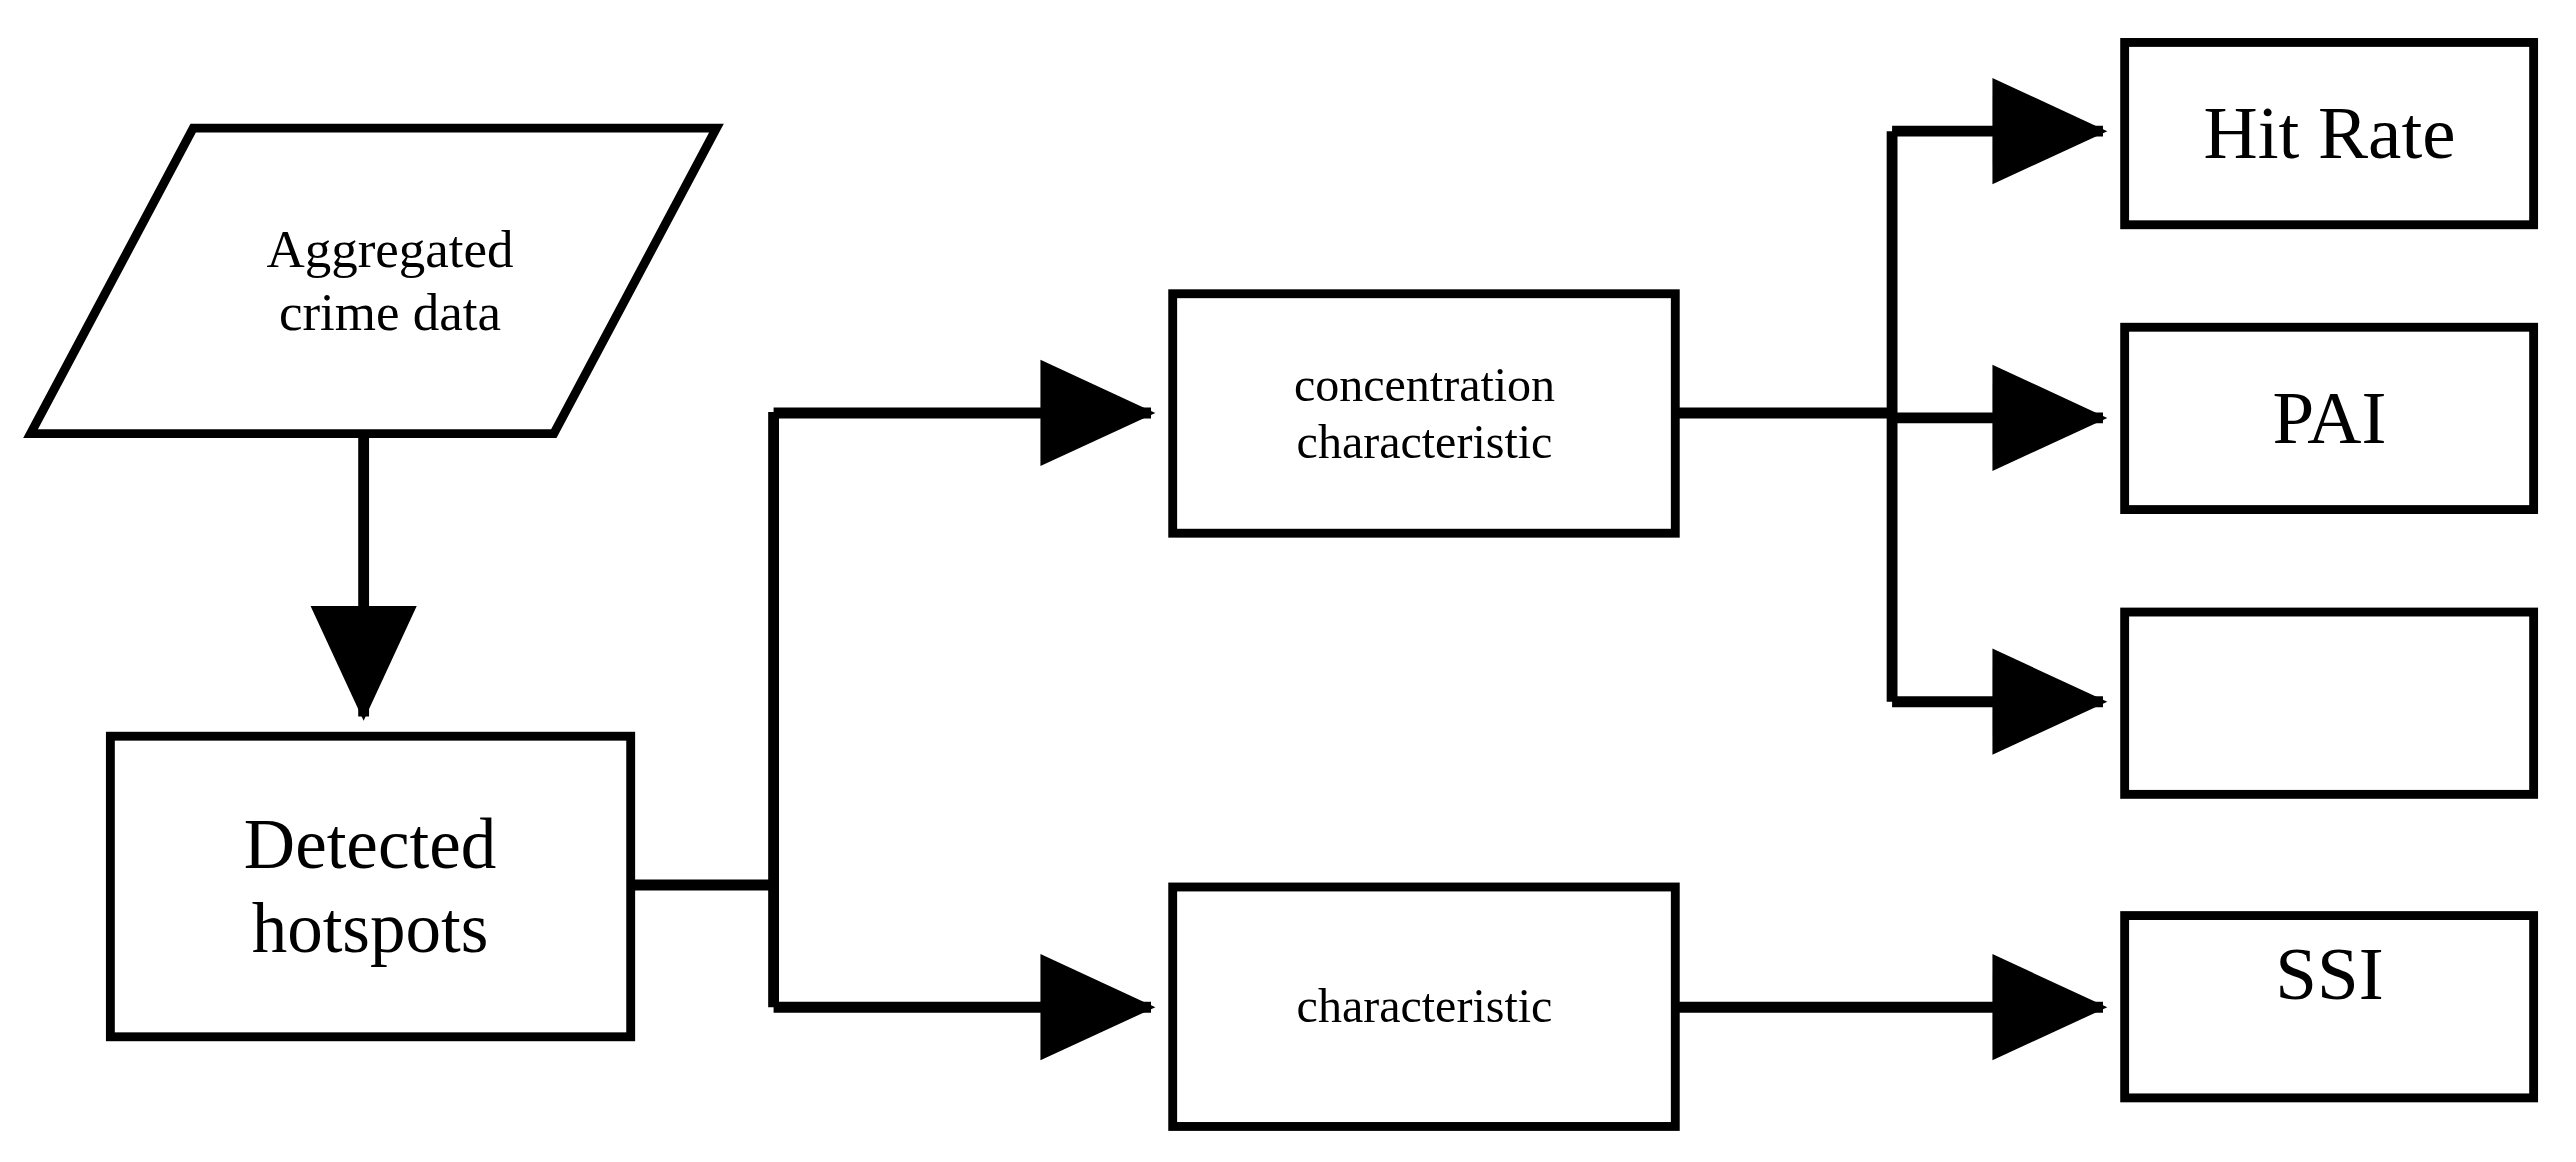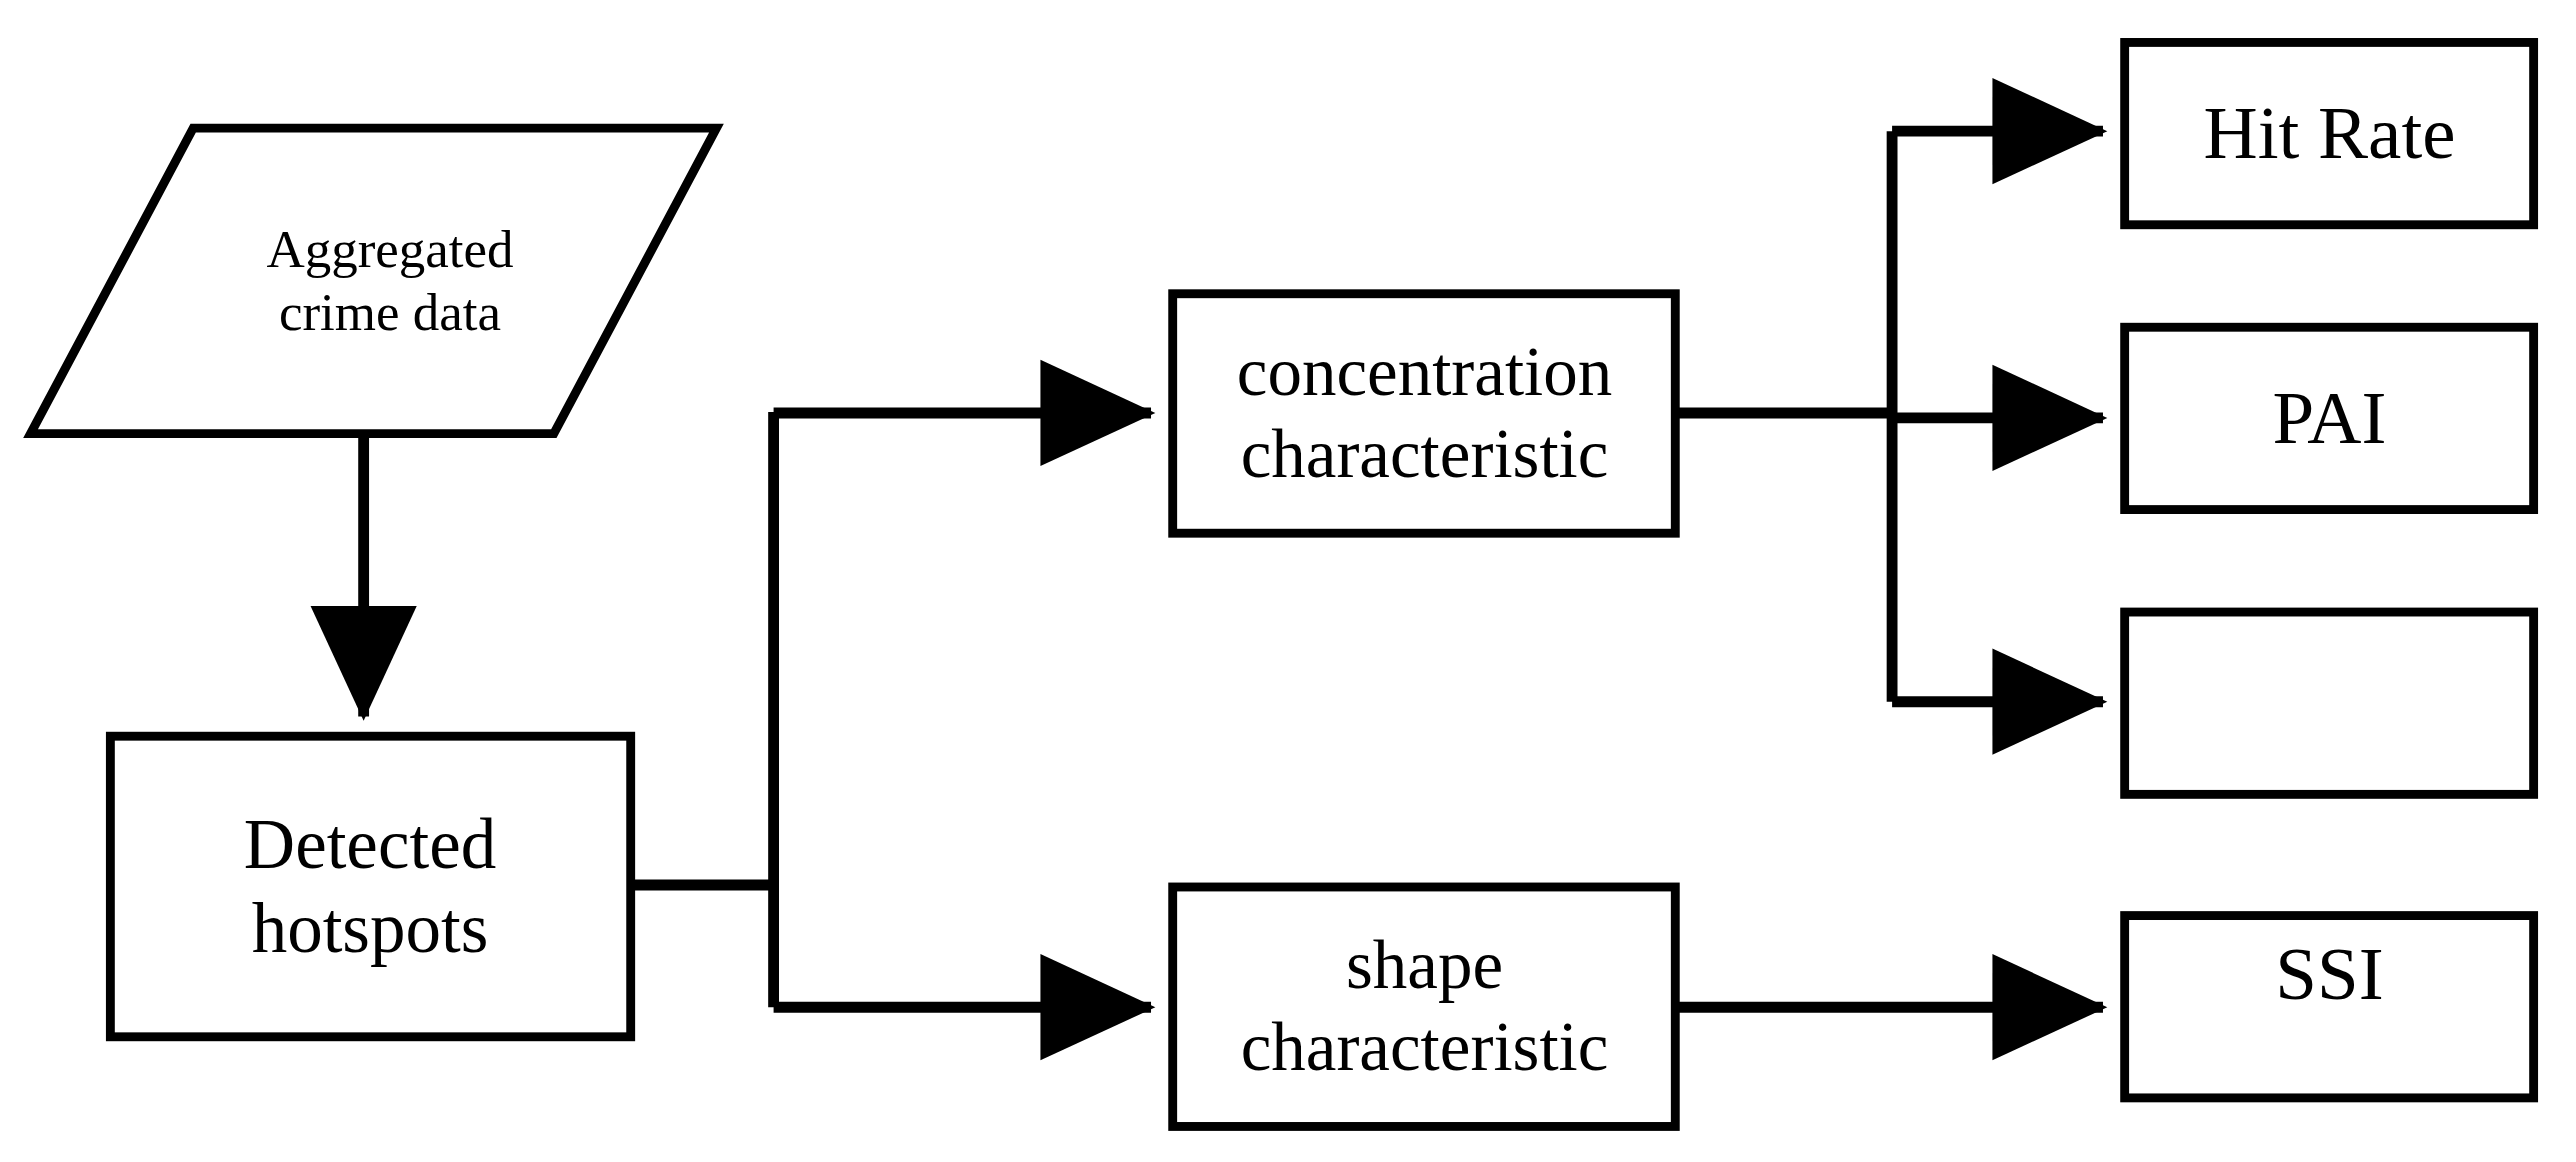--- a/index.html
+++ b/index.html
@@ -38,21 +38,21 @@
     pointer-events: none;
     white-space: pre-line;
   }
   .lbl-data {
     font-size: 53px;
   }
   .lbl-process {
     font-size: 71px;
   }
   .lbl-char {
-    font-size: 69px;
+    font-size: 48px;
     text-align: right;
   }
   .lbl-metric {
     font-size: 75px;
     text-align: right;
   }
 </style>
 </head>
 <body>
 
@@ -114,21 +114,20 @@
     <span>Aggregated</span>
     <span>crime data</span>
   </div>
 
   <div class="node-label lbl-char" style="left:1173px; top:294px; width:503px; height:239px;">
     <span>concentration</span>
     <span>characteristic</span>
   </div>
 
   <div class="node-label lbl-char" style="left:1173px; top:887px; width:503px; height:239px;">
-    <span>shape</span>
     <span>characteristic</span>
   </div>
 
   <div class="node-label lbl-metric" style="left:2125px; top:42px; width:409px; height:182px;">
     <span>Hit Rate</span>
   </div>
 
   <div class="node-label lbl-metric" style="left:2125px; top:327px; width:409px; height:182px;">
     <span>PAI</span>
   </div>

